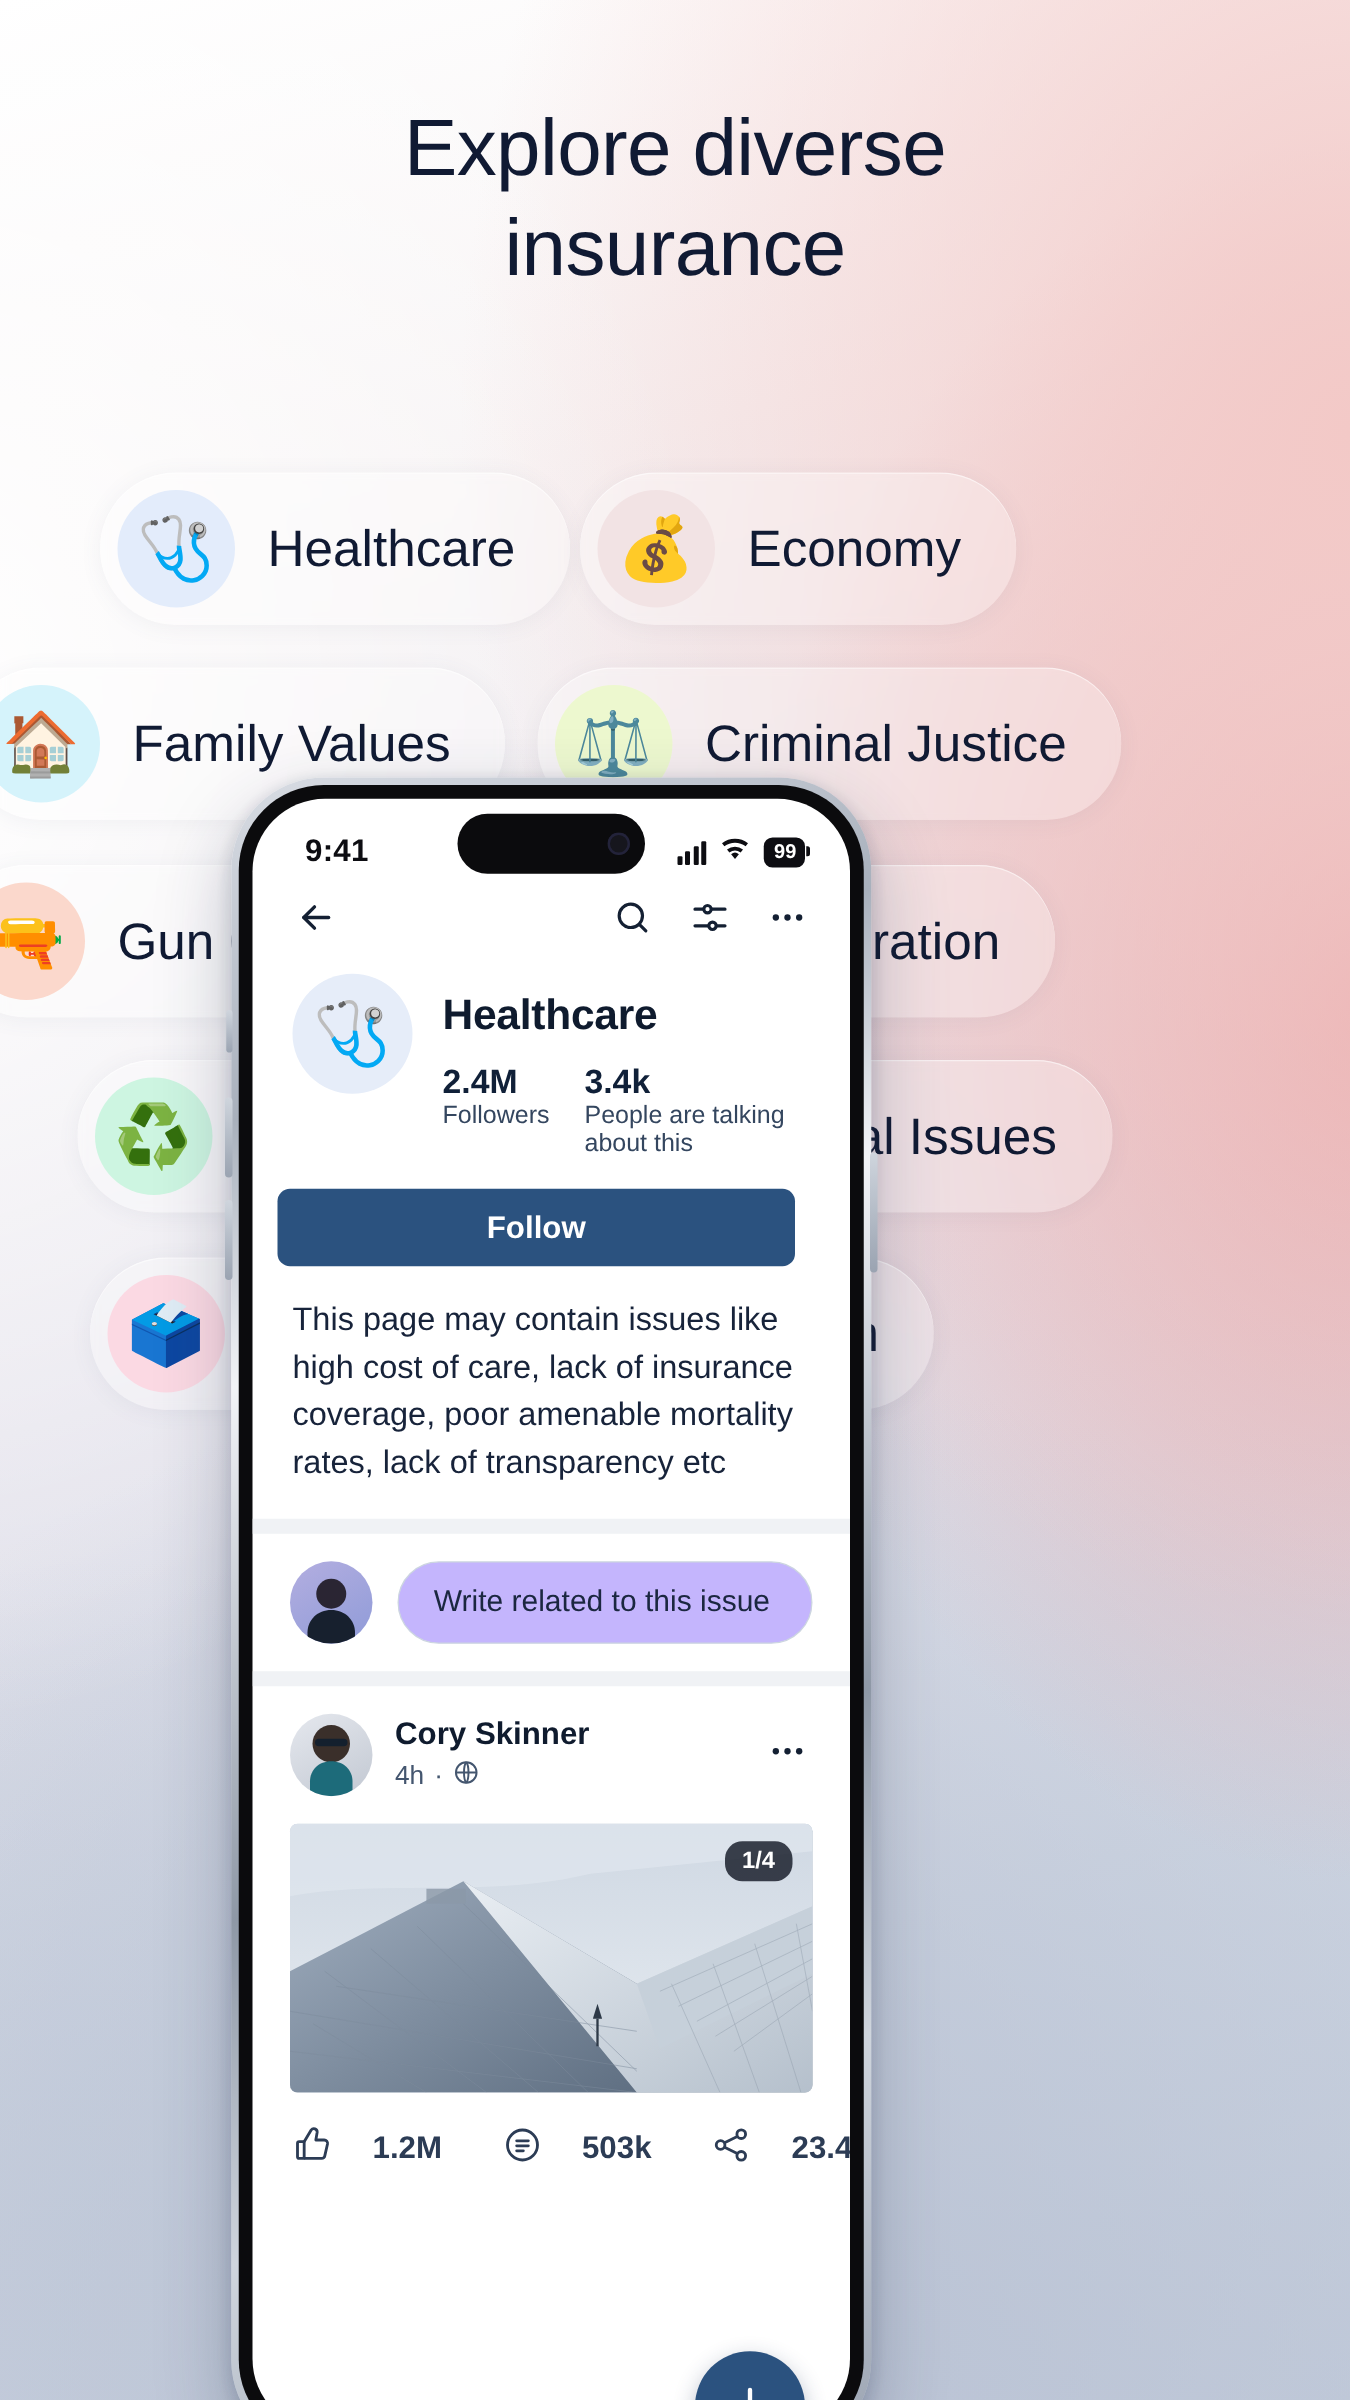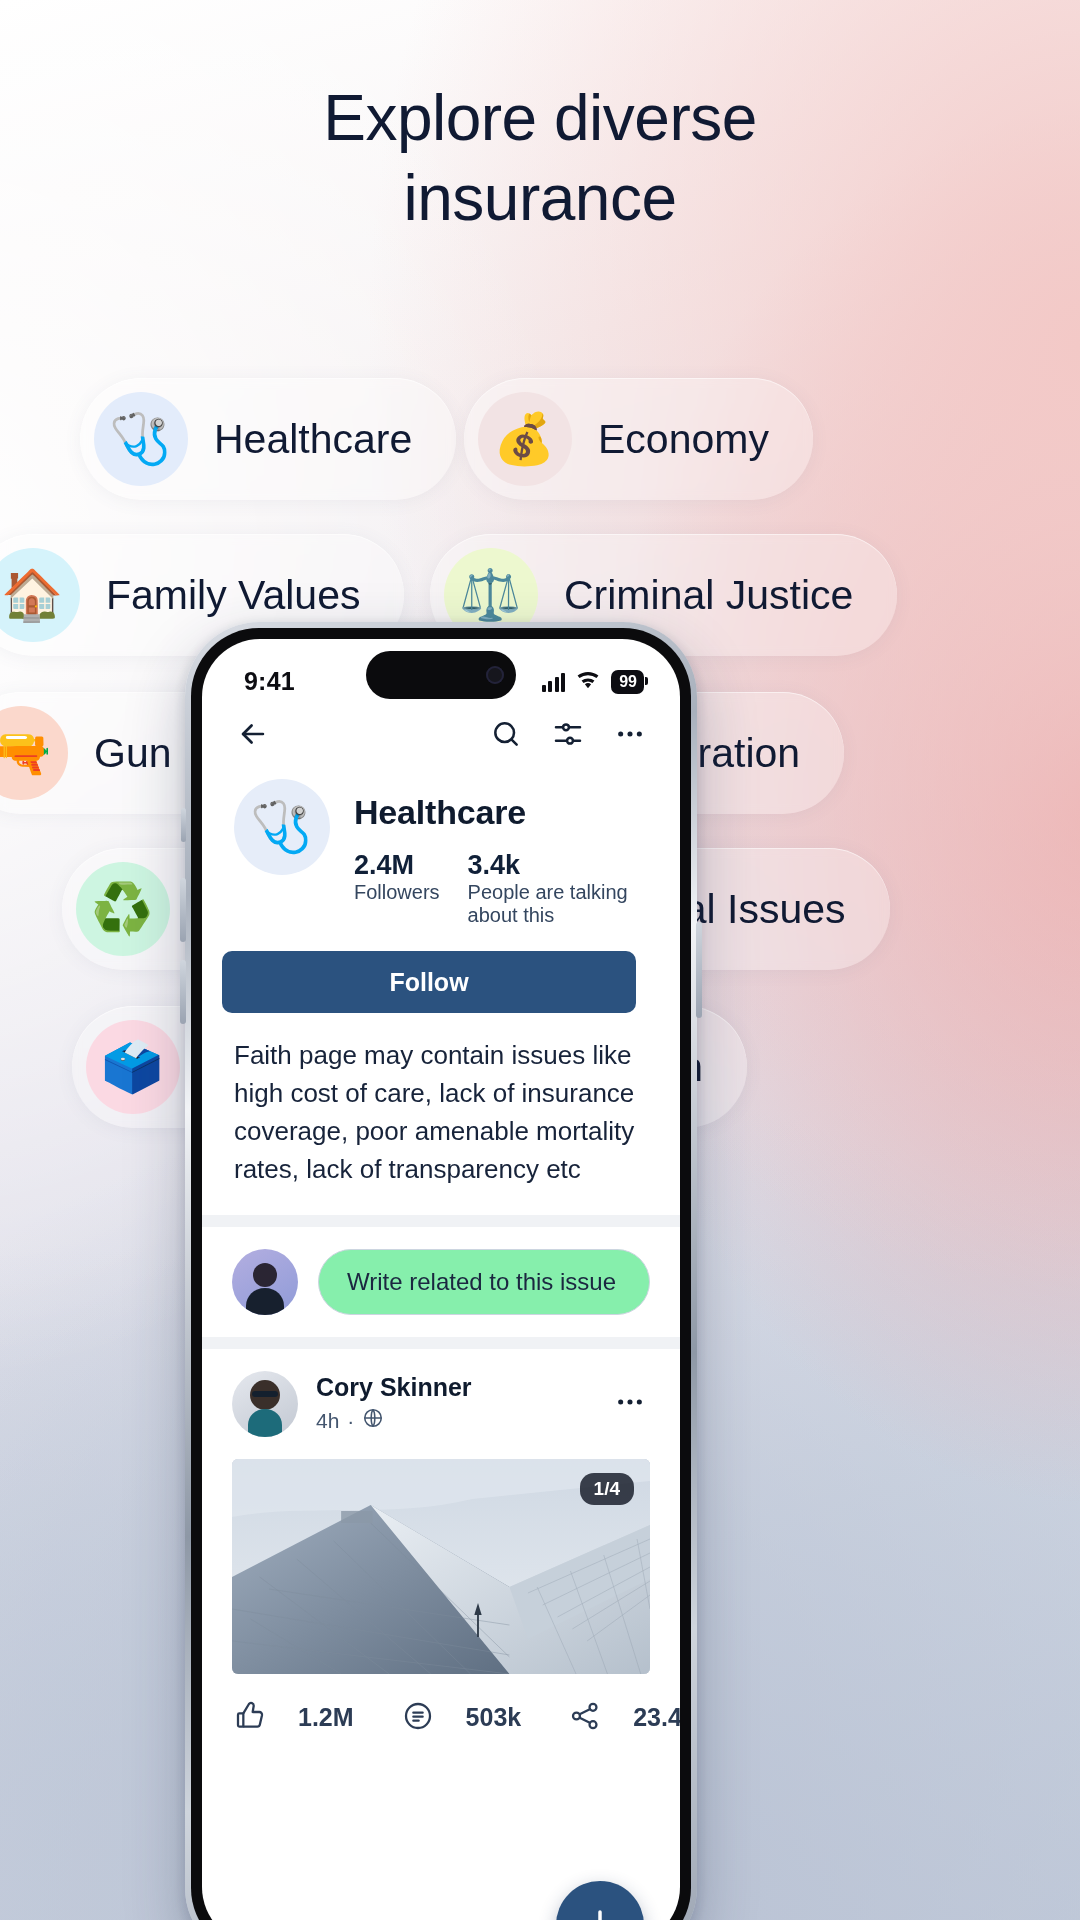--- a/index.html
+++ b/index.html
@@ -166,21 +166,21 @@
 
   
   #composer { display:flex; align-items:center; gap:20px; padding:22px 30px; }
   .avatar {
     width:66px; height:66px; border-radius:50%; flex:0 0 auto;
     overflow:hidden; position:relative;
   }
   #composer-avatar { background:linear-gradient(150deg,#b3aee0,#8f9bd8); }
   #composer-field {
     flex:1; height:66px; border-radius:34px;
-    border:1.5px solid #ccd5e0; background:#86efac;
+    border:1.5px solid #ccd5e0; background:#c4b5fd;
     display:flex; align-items:center; padding:0 28px;
     font-size:24px; color:#1b2740;
   }
 
   
   #post { padding:22px 30px 0 30px; }
   #post-head { display:flex; align-items:center; gap:18px; }
   #post-avatar { background:linear-gradient(150deg,#e5e8ee,#c2c8d2); }
   #post-name { font-size:25px; font-weight:700; color:#0f1b2e; }
   #post-meta { font-size:21px; color:#44566f; display:flex; align-items:center; gap:8px; margin-top:5px; }
@@ -337,21 +337,21 @@
             <div class="stat">
               <div class="num">3.4k</div>
               <div class="lbl">People are talking about this</div>
             </div>
           </div>
         </div>
       </div>
 
       <button id="follow-btn" style="background: rgb(43, 82, 127);">Follow</button>
 
-      <div id="page-desc">Faith page may contain issues like high cost of care, lack of insurance coverage, poor amenable mortality rates, lack of transparency etc</div>
+      <div id="page-desc">This page may contain issues like high cost of care, lack of insurance coverage, poor amenable mortality rates, lack of transparency etc</div>
 
       <div class="divider"></div>
 
       <div id="composer">
         <div class="avatar" id="composer-avatar">
           <svg width="66" height="66" viewBox="0 0 66 66">
               <circle cx="33" cy="26" r="12" fill="#2a2533"></circle>
               <path d="M33 39c-11 0-19 8-19 18v9h38v-9c0-10-8-18-19-18z" fill="#17202e"></path>
             </svg>
         </div>

